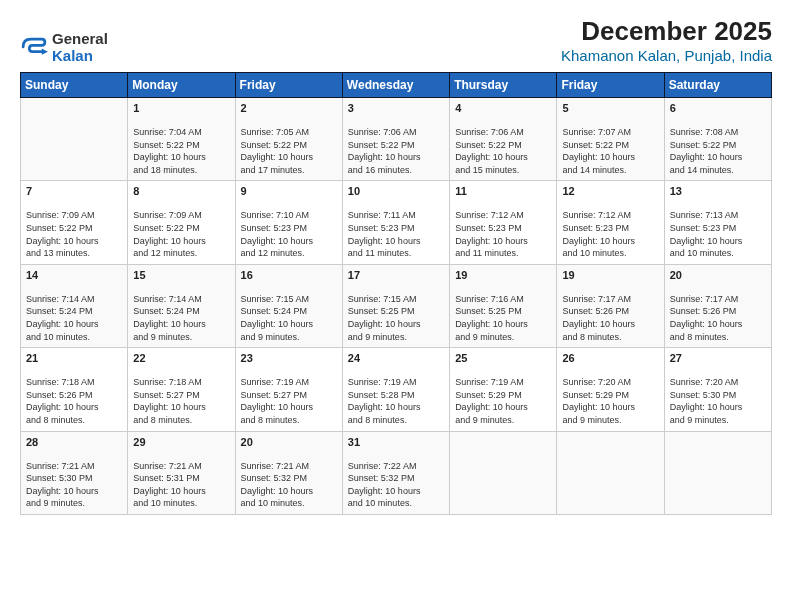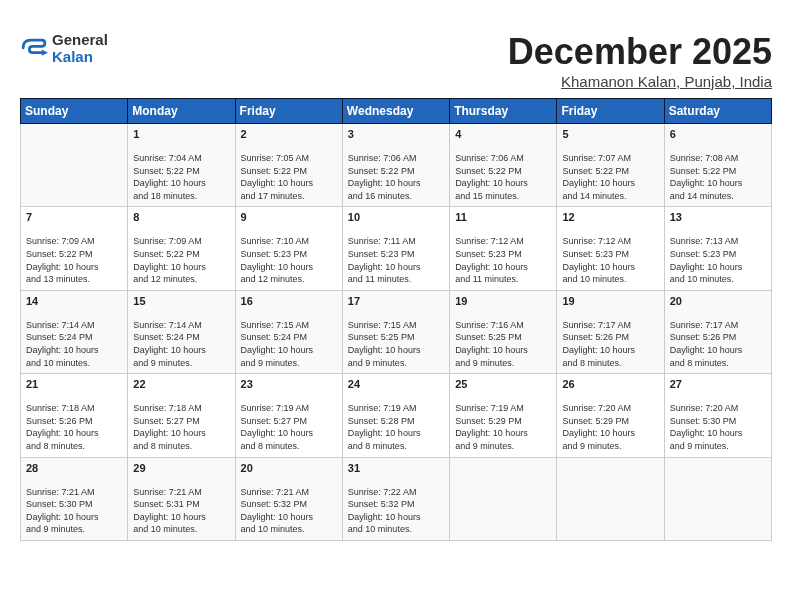--- a/index.html
+++ b/index.html
@@ -11,46 +11,44 @@
       overflow: hidden;
     }
     .page {
       width: 792px;
       height: 612px;
       padding: 16px 20px;
       background: #fff;
     }
     .header {
       display: flex;
-      align-items: flex-start;
+      align-items: flex-end;
       justify-content: space-between;
       margin-bottom: 8px;
-      margin-top: 15px;
     }
     .logo {
       display: flex;
       align-items: center;
       gap: 4px;
     }
     .logo-icon {
       width: 28px;
       height: 28px;
     }
     .title-block {
       text-align: right;
     }
     .main-title {
-      font-size: 36px;
+      font-size: 26px;
       font-weight: bold;
       color: #222;
     }
     .subtitle {
       font-size: 15px;
-      color: #404040;
-      text-decoration: underline;
+      color: #0369a1;
     }
     table {
       width: 100%;
       border-collapse: collapse;
       table-layout: fixed;
     }
     thead tr th {
       background-color: #2266bb;
       color: #fff;
       font-size: 12px;

